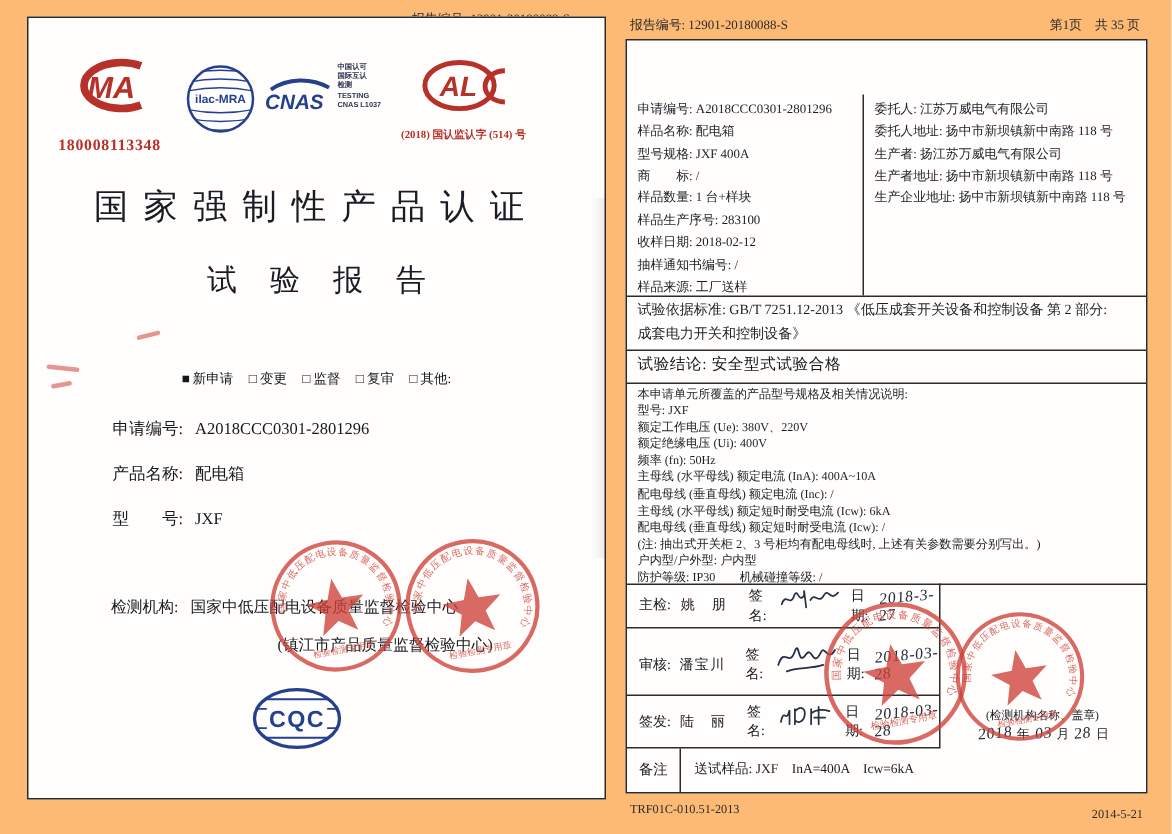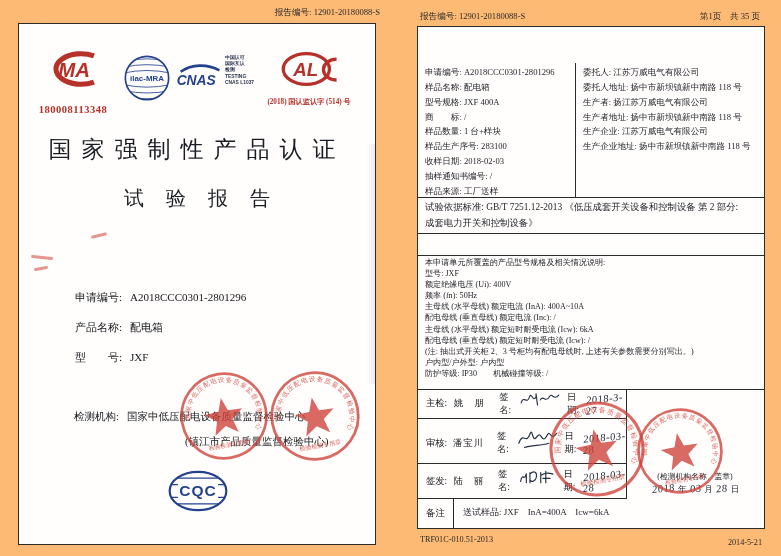--- a/index.html
+++ b/index.html
@@ -58,21 +58,21 @@
   .stamp{position:absolute;opacity:.78;transform:rotate(-10deg);}
   .logo{position:absolute;}
 </style>
 </head>
 <body>
 
 <div class="canvas">
 
   <div class="report-no-l nowrap">报告编号: 12901-20180088-S</div>
 
-  <div class="page" style="left:18px;top:23px;width:356px;height:520px;">
+  <div class="page" style="left:18px;top:11px;width:356px;height:520px;padding-left:28px;">
     <div class="scan-shade"></div>
 
     <svg class="logo" style="left:20px;top:24px;" width="68" height="42" viewBox="0 0 120 70">
       <path d="M97,12 A44,27 0 1,0 97,58" fill="none" stroke="#b63129" stroke-width="9"></path>
       <text x="34" y="50" font-size="36" font-weight="bold" font-style="italic" fill="#b63129" font-family="Liberation Sans, sans-serif">MA</text>
     </svg>
     <div class="cma-num">180008113348</div>
 
     <svg class="logo" style="left:103px;top:29px;" width="50" height="50" viewBox="0 0 60 60">
       <defs>
@@ -112,20 +112,27 @@
     </svg>
     <div class="cal-cap nowrap">(2018) 国认监认字 (514) 号</div>
 
     <div class="title1 nowrap">国家强制性产品认证</div>
     <div class="title2 nowrap">试验报告</div>
 
     <div class="redmark" style="left:72px;top:210px;width:16px;height:3px;transform:rotate(-14deg);"></div>
     <div class="redmark" style="left:12px;top:232px;width:22px;height:3px;transform:rotate(6deg);"></div>
     <div class="redmark" style="left:15px;top:243px;width:14px;height:3px;transform:rotate(-10deg);"></div>
 
+    <div class="cbrow nowrap">
+      <span class="cb"><span class="mk">■</span><span>新申请</span></span>
+      <span class="cb"><span class="mk">□</span><span>变更</span></span>
+      <span class="cb"><span class="mk">□</span><span>监督</span></span>
+      <span class="cb"><span class="mk">□</span><span>复审</span></span>
+      <span class="cb"><span class="mk">□</span><span>其他:</span></span>
+    </div>
 
     <div class="field nowrap" style="top:266px;">
       <span>申请编号:</span><span class="fv">A2018CCC0301-2801296</span>
     </div>
     <div class="field nowrap" style="top:296px;">
       <span>产品名称:</span><span class="fv">配电箱</span>
     </div>
     <div class="field nowrap" style="top:326px;">
       <span>型　　号:</span><span class="fv">JXF</span>
     </div>
@@ -173,49 +180,50 @@
 
   <div class="rtable">
 
     <div class="info-l">
       <div class="ln">申请编号: A2018CCC0301-2801296</div>
       <div class="ln">样品名称: 配电箱</div>
       <div class="ln">型号规格: JXF 400A</div>
       <div class="ln">商　　标: /</div>
       <div class="ln">样品数量: 1 台+样块</div>
       <div class="ln">样品生产序号: 283100</div>
-      <div class="ln">收样日期: 2018-02-03</div>
+      <div class="ln">收样日期: 2018-02-12</div>
       <div class="ln">抽样通知书编号: /</div>
       <div class="ln">样品来源: 工厂送样</div>
     </div>
     <div class="info-r">
       <div class="ln">委托人: 江苏万威电气有限公司</div>
       <div class="ln">委托人地址: 扬中市新坝镇新中南路 118 号</div>
       <div class="ln"></div>
       <div class="ln">生产者: 扬江苏万威电气有限公司</div>
       <div class="ln">生产者地址: 扬中市新坝镇新中南路 118 号</div>
       <div class="ln"></div>
       <div class="ln"></div>
-      <div class="ln">生产企业: 江苏万威电气有限公司</div>
       <div class="ln">生产企业地址: 扬中市新坝镇新中南路 118 号</div>
     </div>
     <div class="vdiv" style="left:157px;top:36px;height:134px;"></div>
     <div class="hline" style="left:0;top:170px;width:100%;"></div>
 
     <div class="std">
       <div class="nowrap">试验依据标准: GB/T 7251.12-2013 《低压成套开关设备和控制设备 第 2 部分:</div>
       <div class="nowrap">成套电力开关和控制设备》</div>
     </div>
     <div class="hline" style="left:0;top:206px;width:100%;"></div>
 
+    <div class="concl nowrap">试验结论: 安全型式试验合格</div>
     <div class="hline" style="left:0;top:228px;width:100%;"></div>
 
     <div class="cov">
       <div class="nowrap">本申请单元所覆盖的产品型号规格及相关情况说明:</div>
       <div class="nowrap">型号: JXF</div>
+      <div class="nowrap">额定工作电压 (Ue): 380V、220V</div>
       <div class="nowrap">额定绝缘电压 (Ui): 400V</div>
       <div class="nowrap">频率 (fn): 50Hz</div>
       <div class="nowrap">主母线 (水平母线) 额定电流 (InA): 400A~10A</div>
       <div class="nowrap">配电母线 (垂直母线) 额定电流 (Inc): /</div>
       <div class="nowrap">主母线 (水平母线) 额定短时耐受电流 (Icw): 6kA</div>
       <div class="nowrap">配电母线 (垂直母线) 额定短时耐受电流 (Icw): /</div>
       <div class="nowrap">(注: 抽出式开关柜 2、3 号柜均有配电母线时, 上述有关参数需要分别写出。)</div>
       <div class="nowrap">户内型/户外型: 户内型</div>
       <div class="nowrap">防护等级: IP30　　机械碰撞等级: /</div>
     </div>

